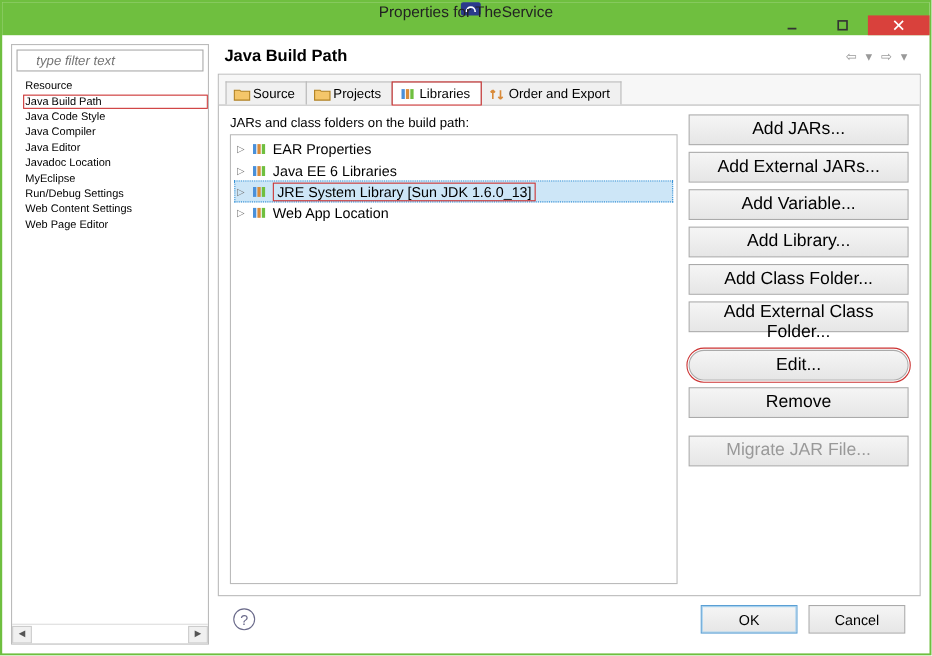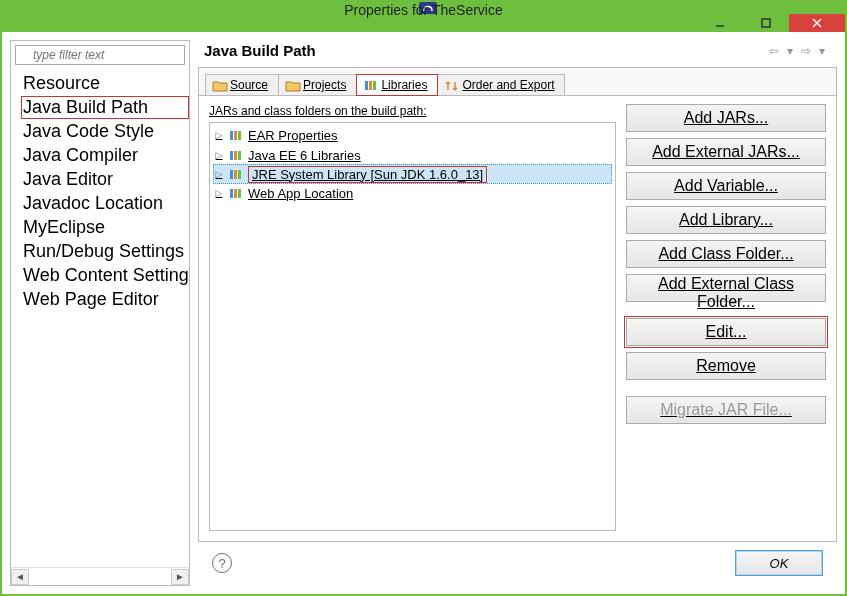--- a/index.html
+++ b/index.html
@@ -10,57 +10,57 @@
 .titlebar .app-icon svg { width:12px; height:12px; }
 .titlebar .title { position:absolute; left:0; right:0; text-align:center; font-size: 14px; color: #222; pointer-events:none;}
 .titlebar .win-controls { margin-left: auto; display: flex; height: 100%; }
 .titlebar .win-btn { width: 46px; height: 100%; display:flex; align-items:center; justify-content:center; font-size:14px; color:#333;}
 .titlebar .win-btn.close { background: #d9413c; color:#fff; font-size:16px; width:56px;}
 .titlebar .win-btn.close svg { stroke:#fff; }
 .content { flex:1; display:flex; padding:8px; gap:8px; overflow:hidden; }
 .sidebar { width: 180px; border:1px solid #bbb; display:flex; flex-direction:column; }
 .filter { margin:4px; }
 .filter input { width:100%; font-size:12px; padding:2px 17px; border:1px solid #aaa; color:#888; font-style:italic;}
-.cat-list { flex:1; overflow:hidden; padding:2px 0 0 10px; font-size:18px; }
+.cat-list { flex:1; overflow:hidden; padding:2px 0 0 10px; font-size:10px; }
 .cat-item { padding:1px 2px; margin:1px 0; cursor:default; white-space:nowrap;}
 .cat-item.highlighted { border:1.5px solid #c33; padding:0px 1px;}
 .sidebar-scroll { height:18px; border-top:1px solid #ddd; display:flex; align-items:center; }
 .sidebar-scroll .arrow { width:18px; height:16px; border:1px solid #ccc; background:#f0f0f0; display:flex; align-items:center; justify-content:center; font-size:10px; color:#555;}
 .sidebar-scroll .spacer { flex:1; }
 .main { flex:1; display:flex; flex-direction:column; }
 .main-header { display:flex; align-items:center; padding:2px 10px 8px 6px; }
 .main-title { font-size:15px; font-weight:600; }
 .nav-arrows { margin-left:auto; display:flex; gap:4px; color:#999; font-size:12px;}
 .nav-arrows span { padding:0 2px;}
-.tabs-area { border:1px solid #bbb; flex:1; display:flex; flex-direction:column; position:relative; padding-top:0;text-decoration:underline;}
+.tabs-area { border:1px solid #bbb; flex:1; display:flex; flex-direction:column; position:relative; padding-top:0;}
 .tabs { display:flex; border-bottom:1px solid #bbb; background:#f7f7f7; padding:6px 6px 0 6px; gap:0; }
 .tab { border:1px solid #bbb; border-bottom:none; background:#fff; padding:3px 10px 3px 6px; font-size:12px; display:flex; align-items:center; gap:4px; margin-right:-1px; position:relative; cursor:default;}
 .tab .tab-icon { width:14px; height:12px; display:inline-block;}
 .tab.inactive { background:#f0f0f0; }
 .tab.active { background:#fff; border-bottom:1px solid #fff; margin-bottom:-1px; z-index:2;}
 .tab.highlighted { outline:1.5px solid #c33; outline-offset:-1px;}
 .tab-body { flex:1; padding:8px 10px 10px 10px; display:flex; gap:10px;}
 .build-label { font-size:12px; margin-bottom:4px; display:block;}
 .tree-col { flex:1; display:flex; flex-direction:column;}
 .tree { flex:1; border:1px solid #bbb; background:#fff; font-size:13px; padding:2px 0;}
 .tree-row { display:flex; align-items:center; gap:4px; padding:0 4px; height:20px; cursor:default;}
 .tree-row .expander { width:10px; color:#777; font-size:9px; text-align:center;}
 .tree-row .lib-icon { width:16px; height:14px; display:inline-flex; align-items:center; justify-content:center;}
 .tree-row.selected { background:#cde6f7; border:1px dotted #3a93d6; margin:-1px 3px; padding:0 0;}
 .tree-row.selected .row-text { border:1.5px solid #c33; padding:0 3px; margin-left:0;}
 .btn-col { width:200px; display:flex; flex-direction:column; gap:6px;}
 .wbtn { width:100%; height:28px; font-size:16px; background:linear-gradient(#f5f5f5,#e6e6e6); border:1px solid #aaa; cursor:default;}
 .wbtn:disabled { color:#999; }
-.wbtn.highlighted { outline:1.5px solid #c33; outline-offset:1px;}
+.wbtn.highlighted { outline:1.5px solid #c33; outline-offset:1px;border-radius:14px;}
 .gap-top { margin-top:10px; }
 .footer { display:flex; align-items:center; padding:8px 14px 10px 14px; gap:10px;}
 .help-icon { width:20px; height:20px; border:1.5px solid #6a6a8a; border-radius:50%; display:flex; align-items:center; justify-content:center; color:#6a6a8a; font-size:13px;}
 .footer .spacer { flex:1;}
 .fbtn { width:88px; height:26px; font-size:13px; background:linear-gradient(#f5f5f5,#e6e6e6); border:1px solid #aaa;}
-.fbtn.primary { border:1px solid #5a9fd4; box-shadow:0 0 0 1px #aed5f0 inset;font-style:italic;}
+.fbtn.primary { border:1px solid #5a9fd4; box-shadow:0 0 0 1px #aed5f0 inset;}
 svg.folder-ico { width:16px; height:13px; }
 </style>
 </head>
 <body>
 
 <div class="window">
   <div class="titlebar">
     <div class="app-icon">
       <svg viewBox="0 0 12 12">
           <path d="M2 9 C2 3 10 3 10 9" stroke="#fff" stroke-width="1.5" fill="none"></path>
@@ -214,16 +214,17 @@
             <button class="wbtn">Remove</button>
             <button class="wbtn gap-top" disabled="">Migrate JAR File...</button>
           </div>
         </div>
       </div>
 
       <div class="footer">
         <div class="help-icon">?</div>
         <div class="spacer"></div>
         <button class="fbtn primary">OK</button>
+        <button class="fbtn">Cancel</button>
       </div>
     </div>
   </div>
 </div>
 
 </body></html>

